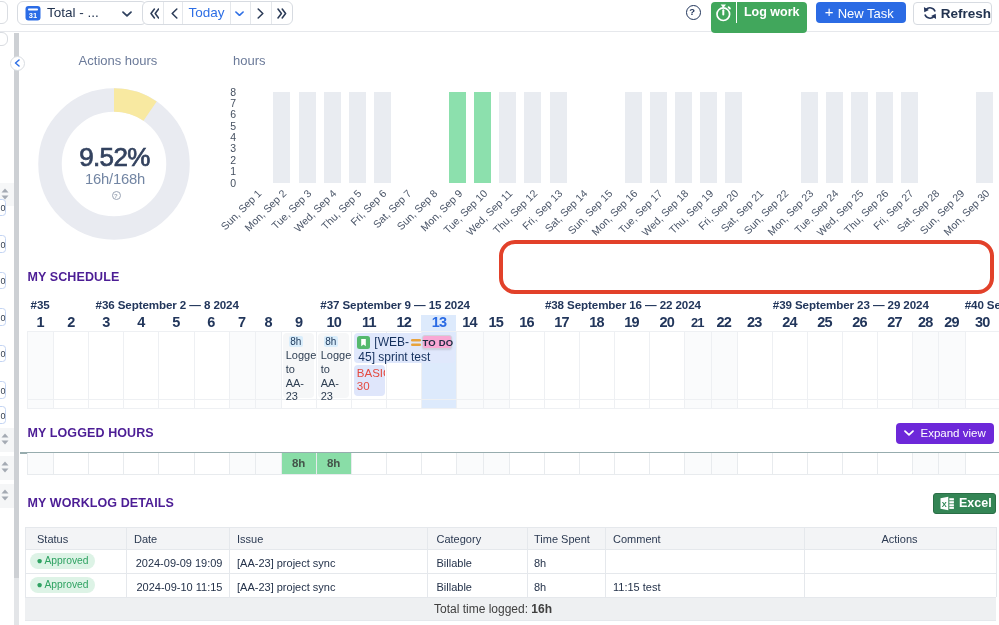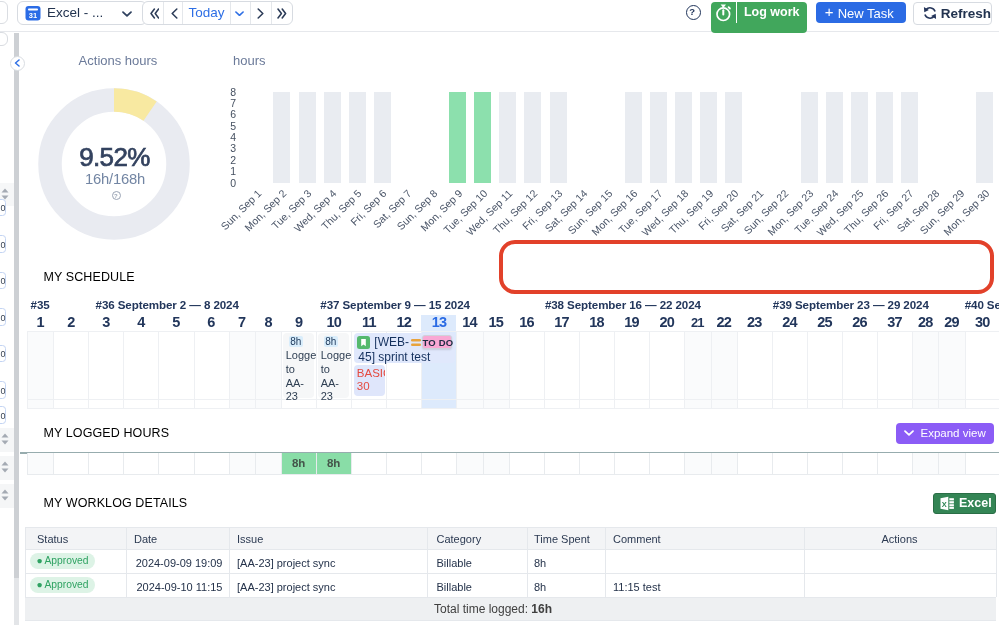--- a/index.html
+++ b/index.html
@@ -1,31 +1,31 @@
 <!DOCTYPE html>
 <html><head><meta charset="utf-8">
 <style>
 html,body{margin:0;padding:0;}
 body{width:999px;height:625px;overflow:hidden;background:#fff;
  font-family:"Liberation Sans",sans-serif;}
 .ab{position:absolute;}
 #page{position:relative;width:999px;height:625px;overflow:hidden;background:#fff;}
 #page span svg{display:block;}
-.sect{font-size:12.5px;color:#000000;font-weight:400;letter-spacing:.1px;line-height:13px;margin-left:16px;}
+.sect{font-size:12.5px;color:#4c1d95;font-weight:700;letter-spacing:.1px;line-height:13px;}
 </style></head><body>
 <div id="page">
 <div class="ab" style="left:0;top:0;width:999px;height:31px;background:#fff;border-bottom:1px solid #e6e8ec;z-index:5"></div>
 <div class="ab" style="left:-12px;top:1px;width:18px;height:21px;border:1px solid #dadde2;border-radius:6px;background:#fff;z-index:6"></div>
 <div class="ab" style="left:17px;top:1px;width:128px;height:22px;border:1px solid #d7dbe1;border-radius:6px;background:#fff;z-index:6">
       <svg width="16" height="16" viewBox="0 0 16 16" style="position:absolute;left:7px;top:3px">
         <rect x="0.5" y="1" width="15" height="14.5" rx="3" fill="#2b6ce6"></rect>
         <rect x="3" y="3.6" width="10" height="1.8" rx="0.9" fill="#fff"></rect>
         <text x="8" y="13" font-size="7.5" font-weight="bold" fill="#fff" text-anchor="middle" font-family="Liberation Sans">31</text>
       </svg>
-      <span style="position:absolute;left:29px;top:3px;font-size:13.5px;color:#22334f;font-weight:500">Excel - ...</span>
+      <span style="position:absolute;left:29px;top:3px;font-size:13.5px;color:#22334f;font-weight:500">Total - ...</span>
       <span style="position:absolute;left:104px;top:9px">
         <svg width="10" height="6.2" viewBox="0 0 10 6.2">
           <polyline points="1,1.1 5,4.9 9,1.1" fill="none" stroke="#2f415f" stroke-width="1.8" stroke-linecap="round" stroke-linejoin="round"></polyline>
         </svg>
       </span>
     </div>
 <div class="ab" style="left:141.6px;top:1px;width:149.8px;height:22px;border:1px solid #d7dbe1;border-radius:6px;background:#fff;z-index:6">
       <span style="position:absolute;left:7px;top:5.5px">
         <svg width="9.5" height="11" viewBox="0 0 9.5 11">
           <polyline points="4.4,1 1,5.5 4.4,10" style="fill:none;stroke:#2c3c58;stroke-width:1.55;stroke-linecap:round;stroke-linejoin:round"></polyline>
@@ -250,21 +250,21 @@
 <div class="ab" style="left:544.1px;top:314.5px;width:35.0px;text-align:center;font-size:14.5px;font-weight:600;color:#22365b;line-height:15px;letter-spacing:-0.8px">17</div>
 <div class="ab" style="left:579.1px;top:314.5px;width:35.0px;text-align:center;font-size:14.5px;font-weight:600;color:#22365b;line-height:15px;letter-spacing:-0.8px">18</div>
 <div class="ab" style="left:614.1px;top:314.5px;width:35.0px;text-align:center;font-size:14.5px;font-weight:600;color:#22365b;line-height:15px;letter-spacing:-0.8px">19</div>
 <div class="ab" style="left:649.2px;top:314.5px;width:35.0px;text-align:center;font-size:14.5px;font-weight:600;color:#22365b;line-height:15px;letter-spacing:-0.8px">20</div>
 <div class="ab" style="left:684.2px;top:314.5px;width:26.3px;text-align:center;font-size:13px;font-weight:600;color:#22365b;line-height:15px;letter-spacing:-0.8px">21</div>
 <div class="ab" style="left:710.5px;top:314.5px;width:26.3px;text-align:center;font-size:14.5px;font-weight:600;color:#22365b;line-height:15px;letter-spacing:-0.8px">22</div>
 <div class="ab" style="left:736.8px;top:314.5px;width:35.0px;text-align:center;font-size:14.5px;font-weight:600;color:#22365b;line-height:15px;letter-spacing:-0.8px">23</div>
 <div class="ab" style="left:771.9px;top:314.5px;width:35.0px;text-align:center;font-size:14.5px;font-weight:600;color:#22365b;line-height:15px;letter-spacing:-0.8px">24</div>
 <div class="ab" style="left:806.9px;top:314.5px;width:35.0px;text-align:center;font-size:14.5px;font-weight:600;color:#22365b;line-height:15px;letter-spacing:-0.8px">25</div>
 <div class="ab" style="left:842.0px;top:314.5px;width:35.0px;text-align:center;font-size:14.5px;font-weight:600;color:#22365b;line-height:15px;letter-spacing:-0.8px">26</div>
-<div class="ab" style="left:877.0px;top:314.5px;width:35.0px;text-align:center;font-size:14.5px;font-weight:600;color:#22365b;line-height:15px;letter-spacing:-0.8px">37</div>
+<div class="ab" style="left:877.0px;top:314.5px;width:35.0px;text-align:center;font-size:14.5px;font-weight:600;color:#22365b;line-height:15px;letter-spacing:-0.8px">27</div>
 <div class="ab" style="left:912.1px;top:314.5px;width:26.3px;text-align:center;font-size:14.5px;font-weight:600;color:#22365b;line-height:15px;letter-spacing:-0.8px">28</div>
 <div class="ab" style="left:938.4px;top:314.5px;width:26.3px;text-align:center;font-size:14.5px;font-weight:600;color:#22365b;line-height:15px;letter-spacing:-0.8px">29</div>
 <div class="ab" style="left:964.7px;top:314.5px;width:35.0px;text-align:center;font-size:14.5px;font-weight:600;color:#22365b;line-height:15px;letter-spacing:-0.8px">30</div>
 <div class="ab" style="left:27.00px;top:331px;width:26.30px;height:76.5px;background:#fafbfc"></div>
 <div class="ab" style="left:228.55px;top:331px;width:26.30px;height:76.5px;background:#fafbfc"></div>
 <div class="ab" style="left:254.85px;top:331px;width:26.30px;height:76.5px;background:#fafbfc"></div>
 <div class="ab" style="left:456.40px;top:331px;width:26.30px;height:76.5px;background:#fafbfc"></div>
 <div class="ab" style="left:482.70px;top:331px;width:26.30px;height:76.5px;background:#fafbfc"></div>
 <div class="ab" style="left:684.25px;top:331px;width:26.30px;height:76.5px;background:#fafbfc"></div>
 <div class="ab" style="left:710.55px;top:331px;width:26.30px;height:76.5px;background:#fafbfc"></div>
@@ -328,21 +328,21 @@
       </span>
       <span style="position:absolute;left:4.5px;top:16.5px;font-size:12px;color:#15315e;white-space:nowrap">45] sprint test</span>
     </div>
 <div class="ab" style="left:421.5px;top:334.5px;width:30.5px;height:14px;background:#f9a8d4;border:1px solid #cfd3da;border-radius:3px;z-index:3;box-sizing:border-box;box-shadow:0 1px 2px rgba(0,0,0,.12)">
       <span style="position:absolute;left:0;top:1px;width:28.5px;text-align:center;font-size:9.5px;font-weight:bold;color:#202c43;letter-spacing:.2px;white-space:nowrap">TO DO</span>
     </div>
 <div class="ab" style="left:354.3px;top:365px;width:31px;height:31px;background:#dfe6fb;border-radius:4px;overflow:hidden;z-index:2">
       <span style="position:absolute;left:2.5px;top:1.5px;font-size:11.5px;color:#e5493f;line-height:13.5px">BASIC<br>30</span>
     </div>
 <div class="ab sect" style="left:27.5px;top:427px;width:250px;">MY LOGGED HOURS</div>
-<div class="ab" style="left:895.5px;top:422.5px;width:98.7px;height:21.9px;background:#8b5cf6;border-radius:4px;z-index:3">
+<div class="ab" style="left:895.5px;top:422.5px;width:98.7px;height:21.9px;background:#6d28d9;border-radius:4px;z-index:3">
       <span style="position:absolute;left:8px;top:7.5px">
         <svg width="10" height="6.2" viewBox="0 0 10 6.2">
           <polyline points="1,1.1 5,4.9 9,1.1" fill="none" stroke="#ffffff" stroke-width="1.8" stroke-linecap="round" stroke-linejoin="round"></polyline>
         </svg>
       </span>
       <span style="position:absolute;left:25px;top:4.5px;font-size:11.5px;color:#fff">Expand view</span>
     </div>
 <div class="ab" style="left:20px;top:451.5px;width:979px;height:2px;background:#97acae"></div>
 <div class="ab" style="left:27px;top:453.3px;width:972px;height:21px;background:#fff"></div>
 <div class="ab" style="left:27.00px;top:453.3px;width:26.30px;height:21px;background:#fafbfc"></div>

